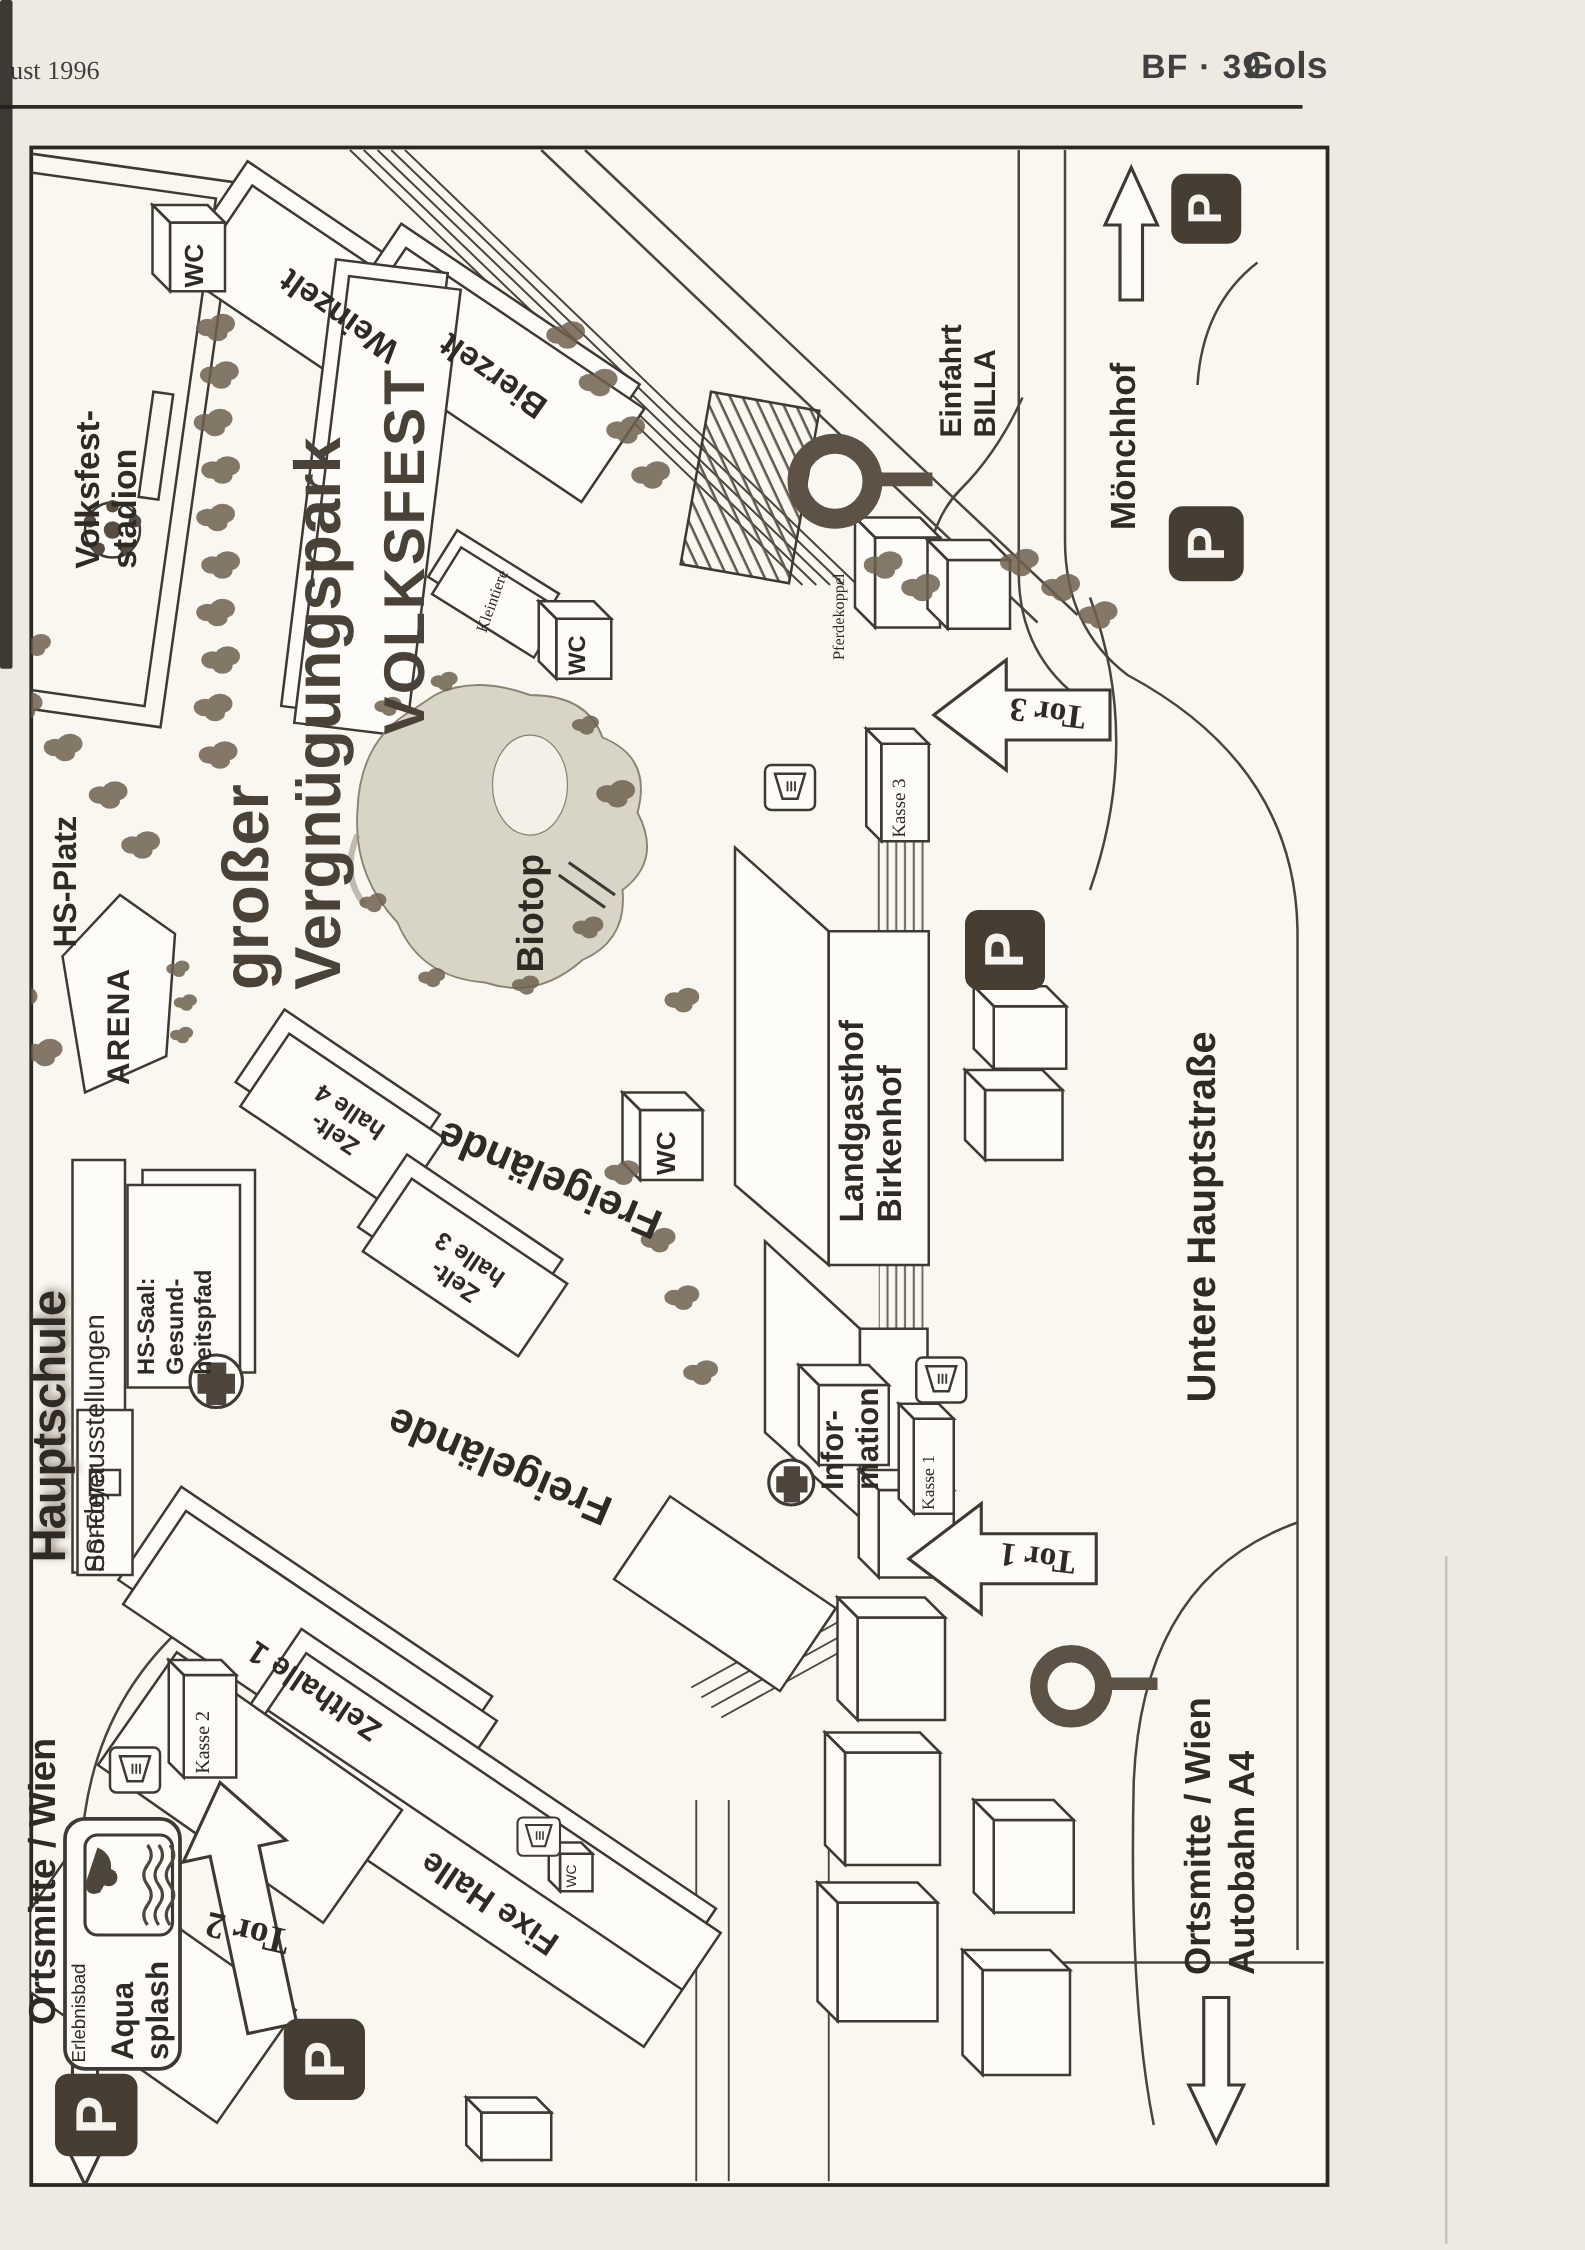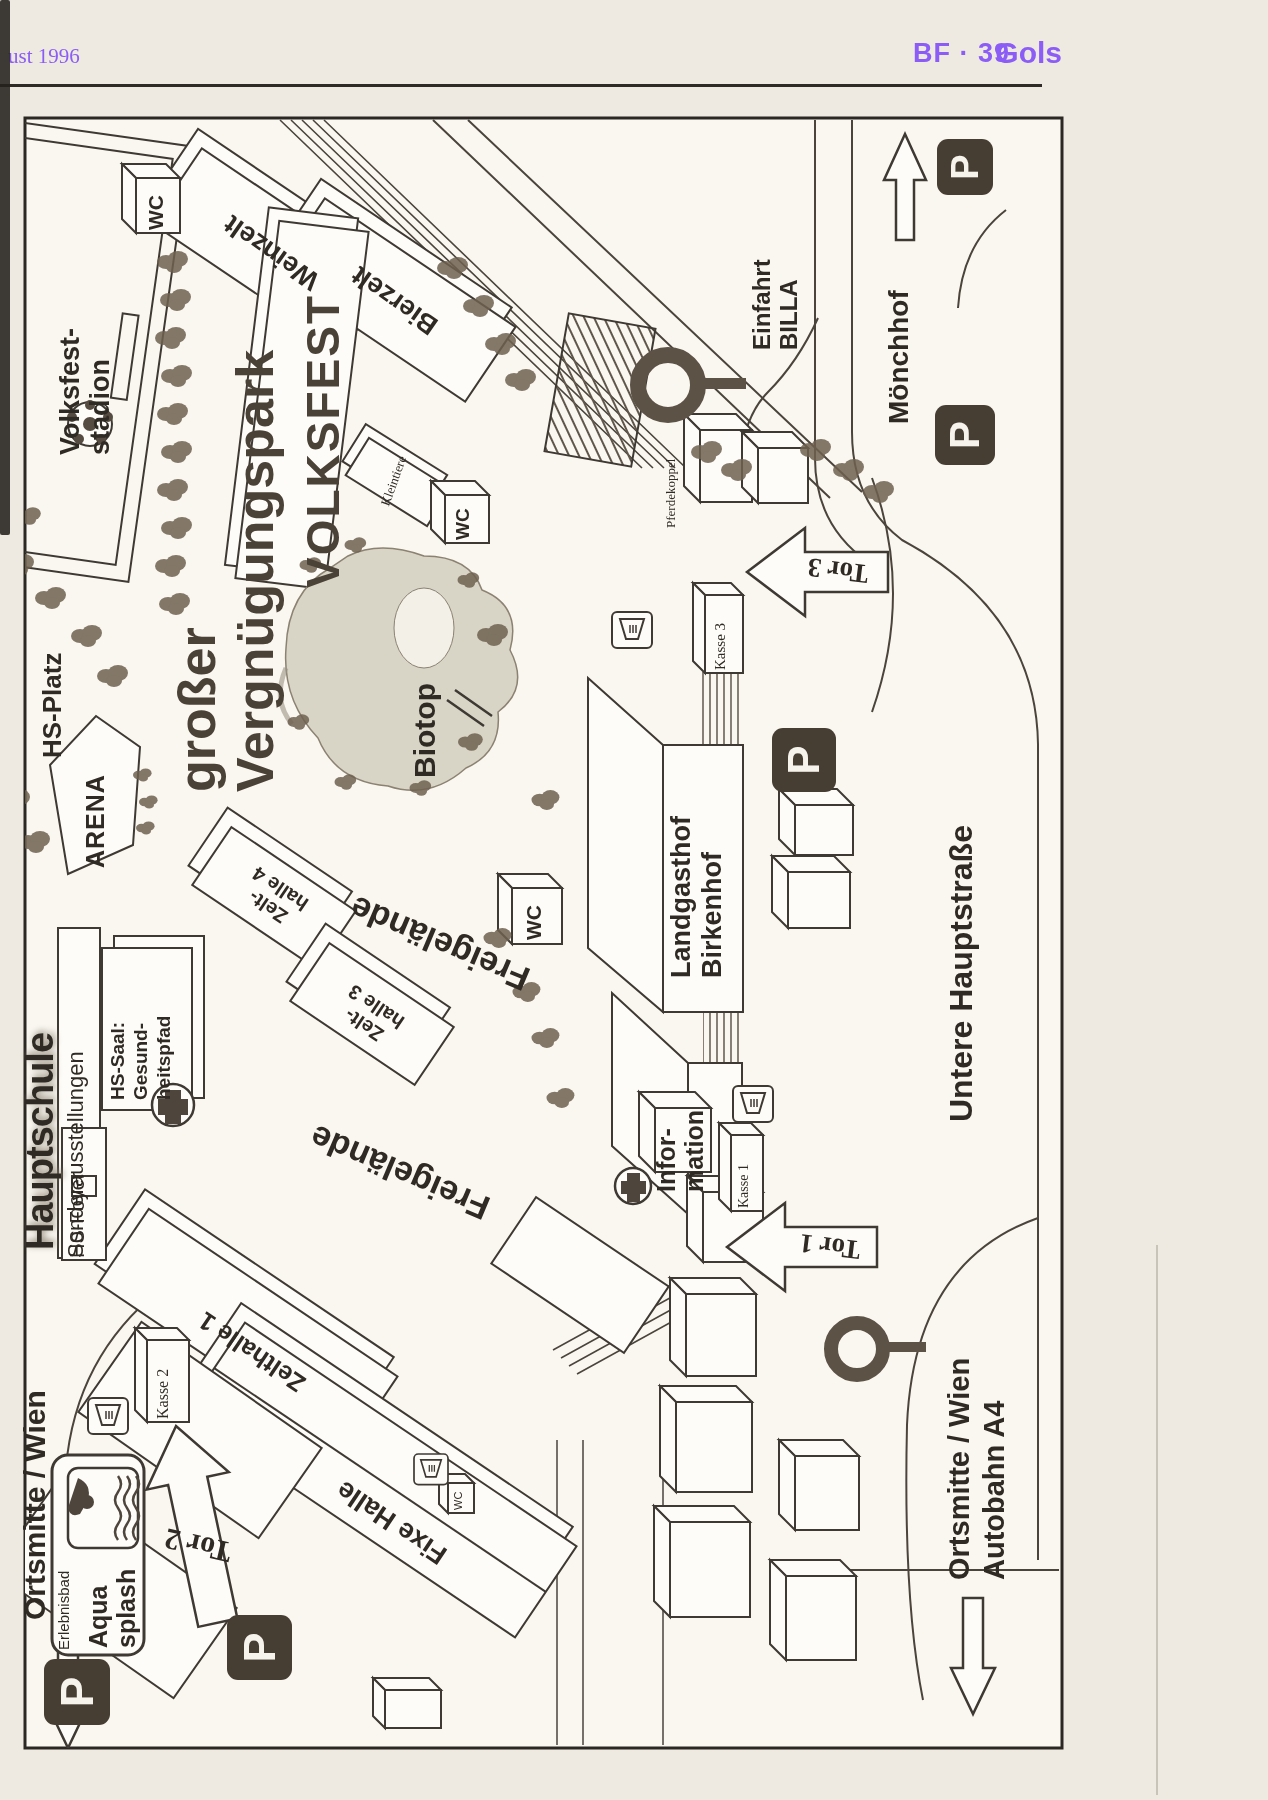--- a/index.html
+++ b/index.html
@@ -1,18 +1,18 @@
 <!DOCTYPE html>
 <html><head>
 <meta charset="utf-8">
 <style>
   html,body{margin:0;padding:0;}
   body{width:1268px;height:1800px;position:relative;background:#eeeae1;font-family:"Liberation Sans",sans-serif;overflow:hidden;}
   .page{position:absolute;inset:0;}
-  .hdr{position:absolute;color:#8b5cf6;}
+  .hdr{position:absolute;color:#404040;}
   .lab{position:absolute;color:#2f2a23;white-space:pre-line;line-height:1.1;font-family:"Liberation Sans",sans-serif;}
   .anch{transform-origin:0 0;transform:rotate(-90deg);}
   .cent{transform:translate(-50%,-50%) rotate(var(--r,0deg));text-align:center;}
   .serif{font-family:"Liberation Serif",serif;}
   .b{font-weight:bold;}
   .accent{color:#4b4237;}
   .psign{position:absolute;background:#463e33;color:#f6f3ec;border-radius:10px;display:flex;align-items:center;justify-content:center;font-weight:bold;transform:rotate(-90deg);box-shadow:0 0 0 1px #463e33;}
   svg{position:absolute;left:0;top:0;}
   .rule{position:absolute;background:#2e2a25;}
 </style>

